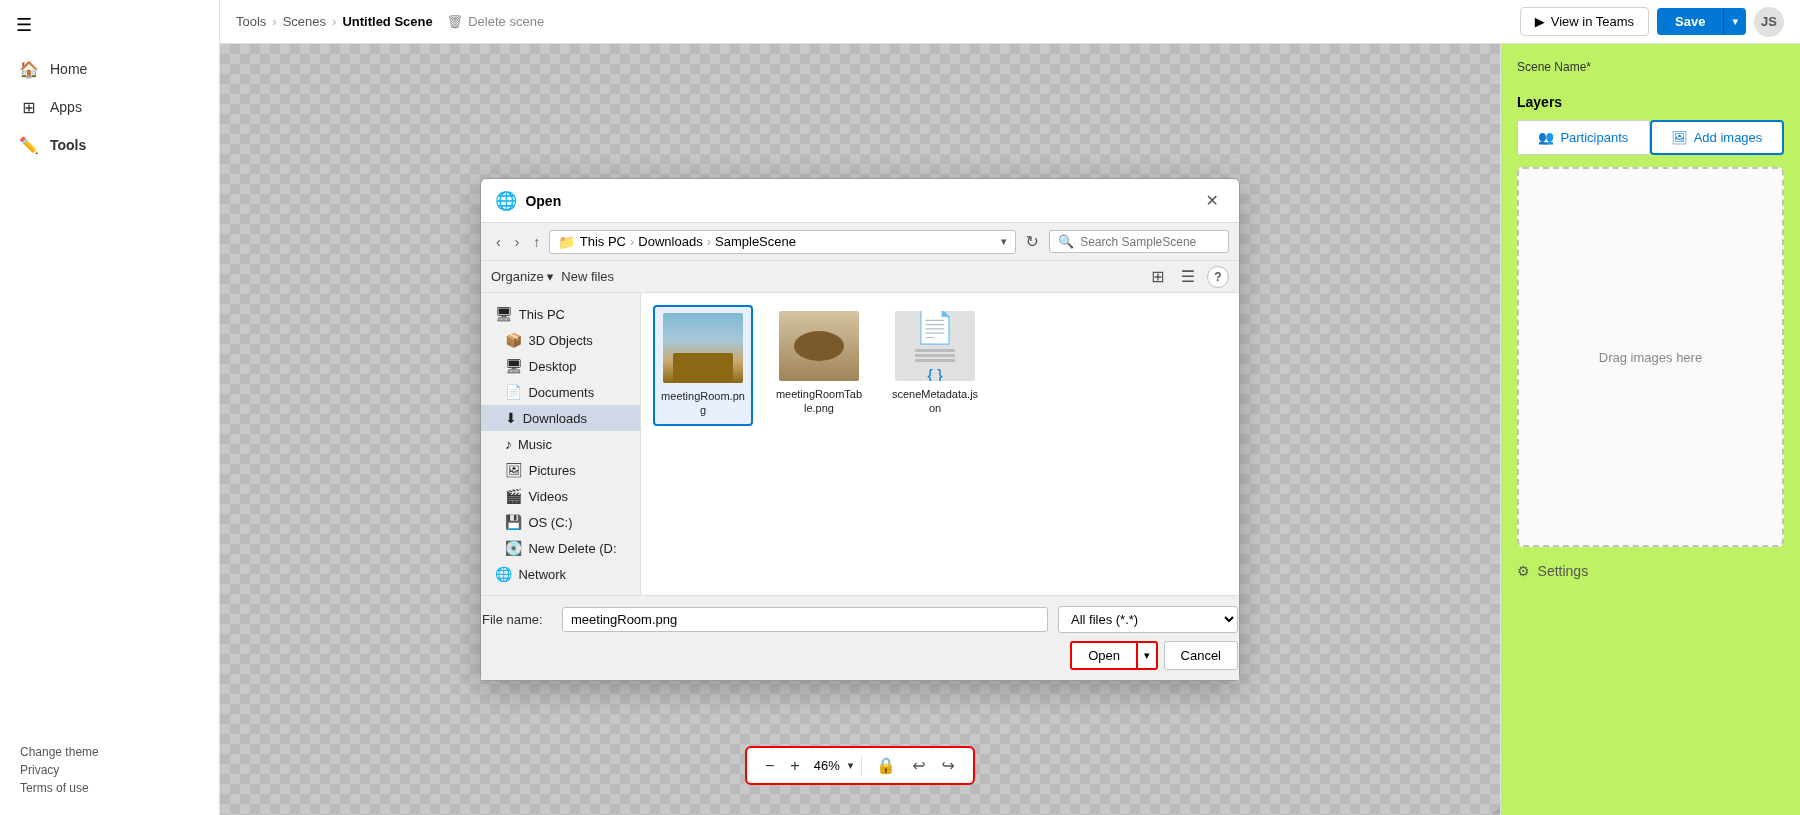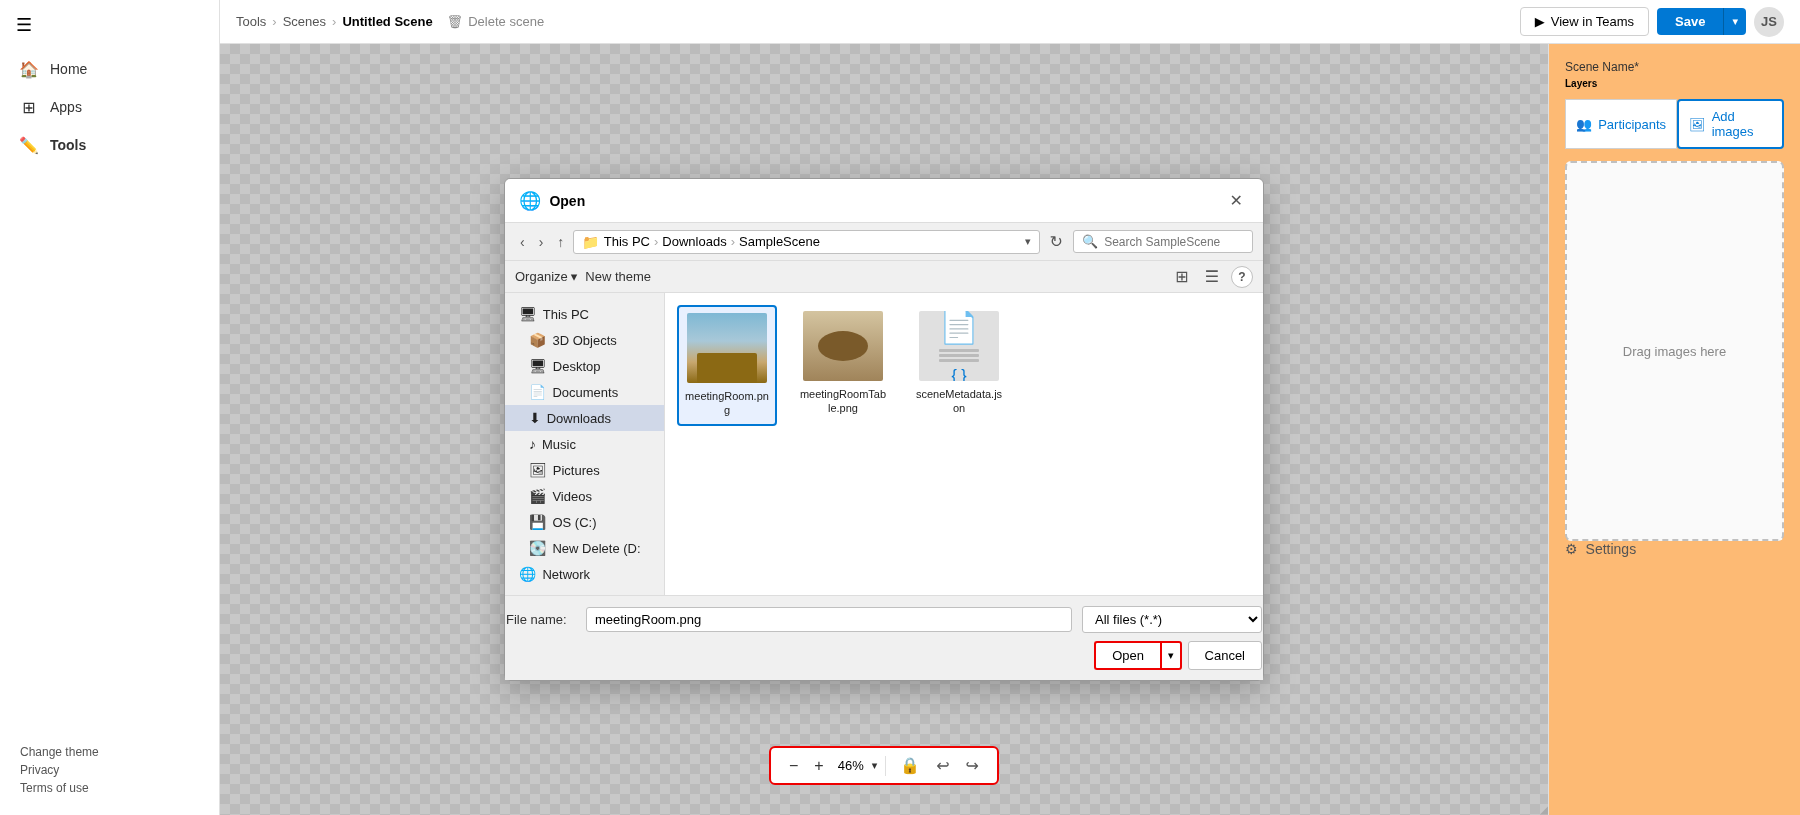--- a/index.html
+++ b/index.html
@@ -209,43 +209,44 @@
       background: none;
       border: none;
       cursor: pointer;
       font-size: 16px;
       color: #555;
       padding: 2px 6px;
     }
 
     
     .right-panel {
-      width: 252px;
-      background: #fdba74;
+      width: 300px;
+      background: #bef264;
       border-left: 1px solid #e0e0e0;
       display: flex;
       flex-direction: column;
       padding: 16px;
+      gap: 16px;
     }
     .scene-name-label {
       font-size: 12px;
       color: #333;
       margin-bottom: 4px;
     }
     .scene-name-input {
       width: 100%;
       border: 1px solid #c0c0c0;
       border-radius: 4px;
       padding: 6px 10px;
       font-size: 14px;
       outline: none;
     }
     .layers-section {}
     .layers-title {
-      font-size: 10px;
+      font-size: 14px;
       font-weight: 600;
       margin-bottom: 10px;
     }
     .layers-tabs {
       display: flex;
       gap: 0;
       margin-bottom: 12px;
     }
     .layer-tab {
       flex: 1;
@@ -744,21 +745,21 @@
               <span class="search-icon">🔍</span>
               <input class="search-input" type="text" placeholder="Search SampleScene" style="">
             </div>
           </div>
 
           <div class="dialog-toolbar">
             <button class="organize-btn">
               <span>Organize</span>
               <span>▾</span>
             </button>
-            <button class="new-folder-btn">New theme</button>
+            <button class="new-folder-btn">New files</button>
             <div class="toolbar-spacer"></div>
             <button class="view-icon-btn">⊞</button>
             <button class="view-icon-btn">☰</button>
             <div class="help-btn">?</div>
           </div>
 
           <div class="dialog-body">
 
             <div class="dialog-sidebar" style="position:relative; overflow:hidden;">
               <div class="sidebar-tree-item">

